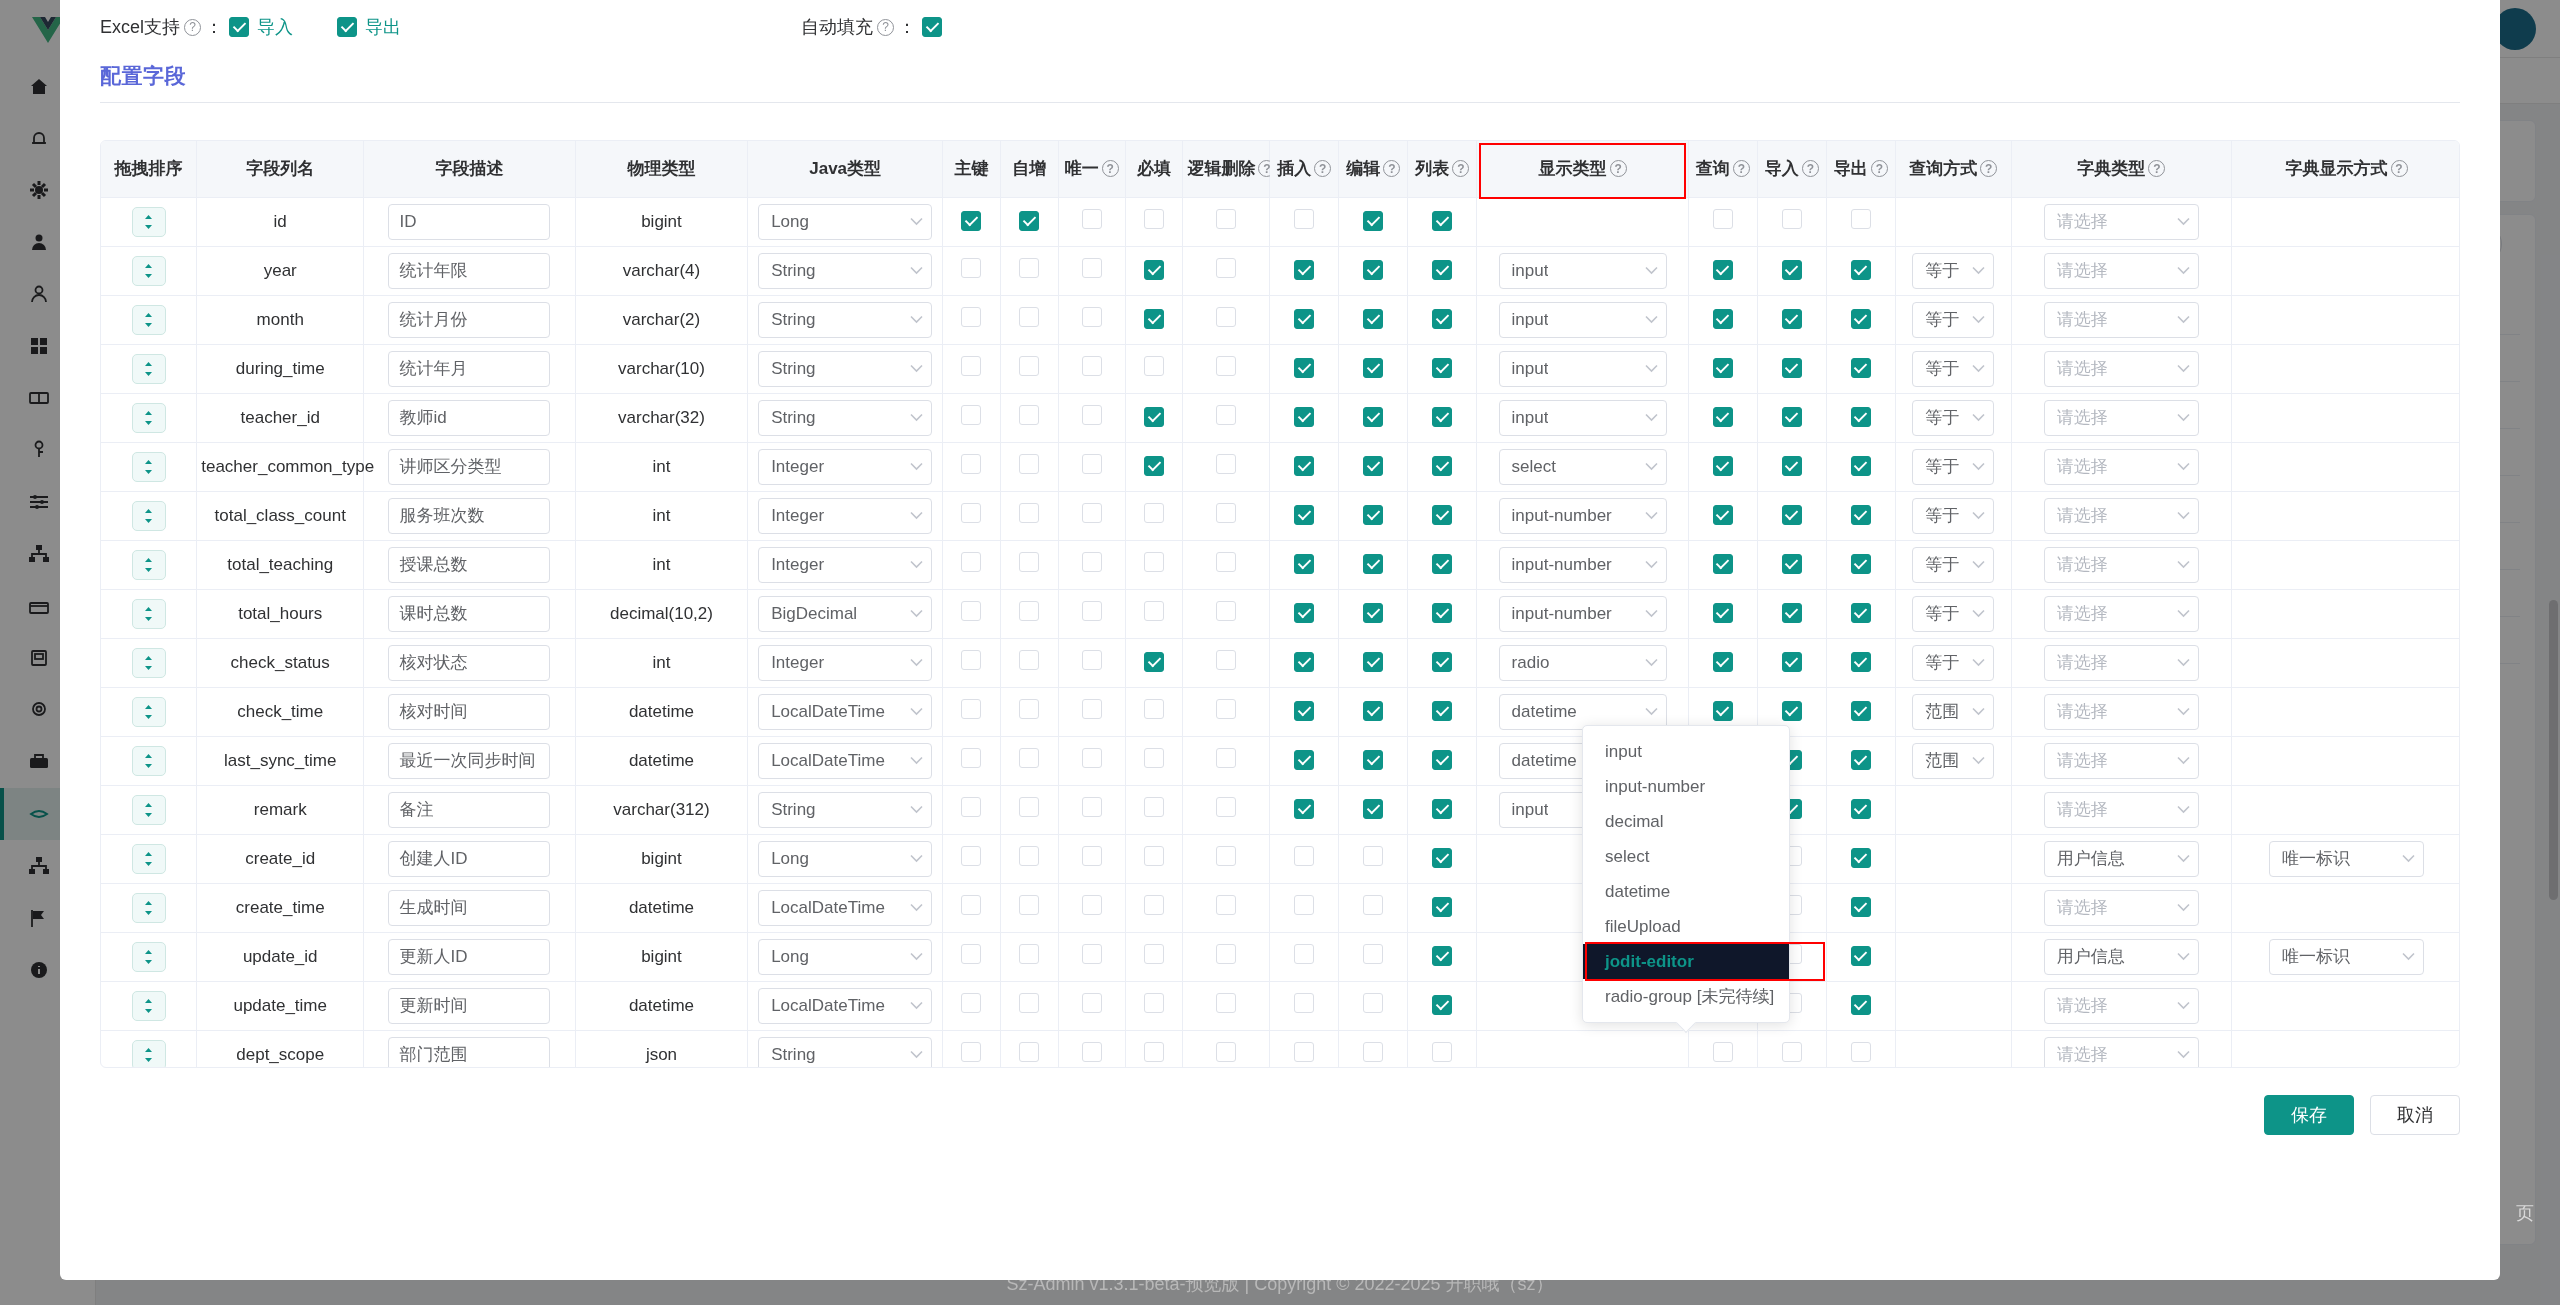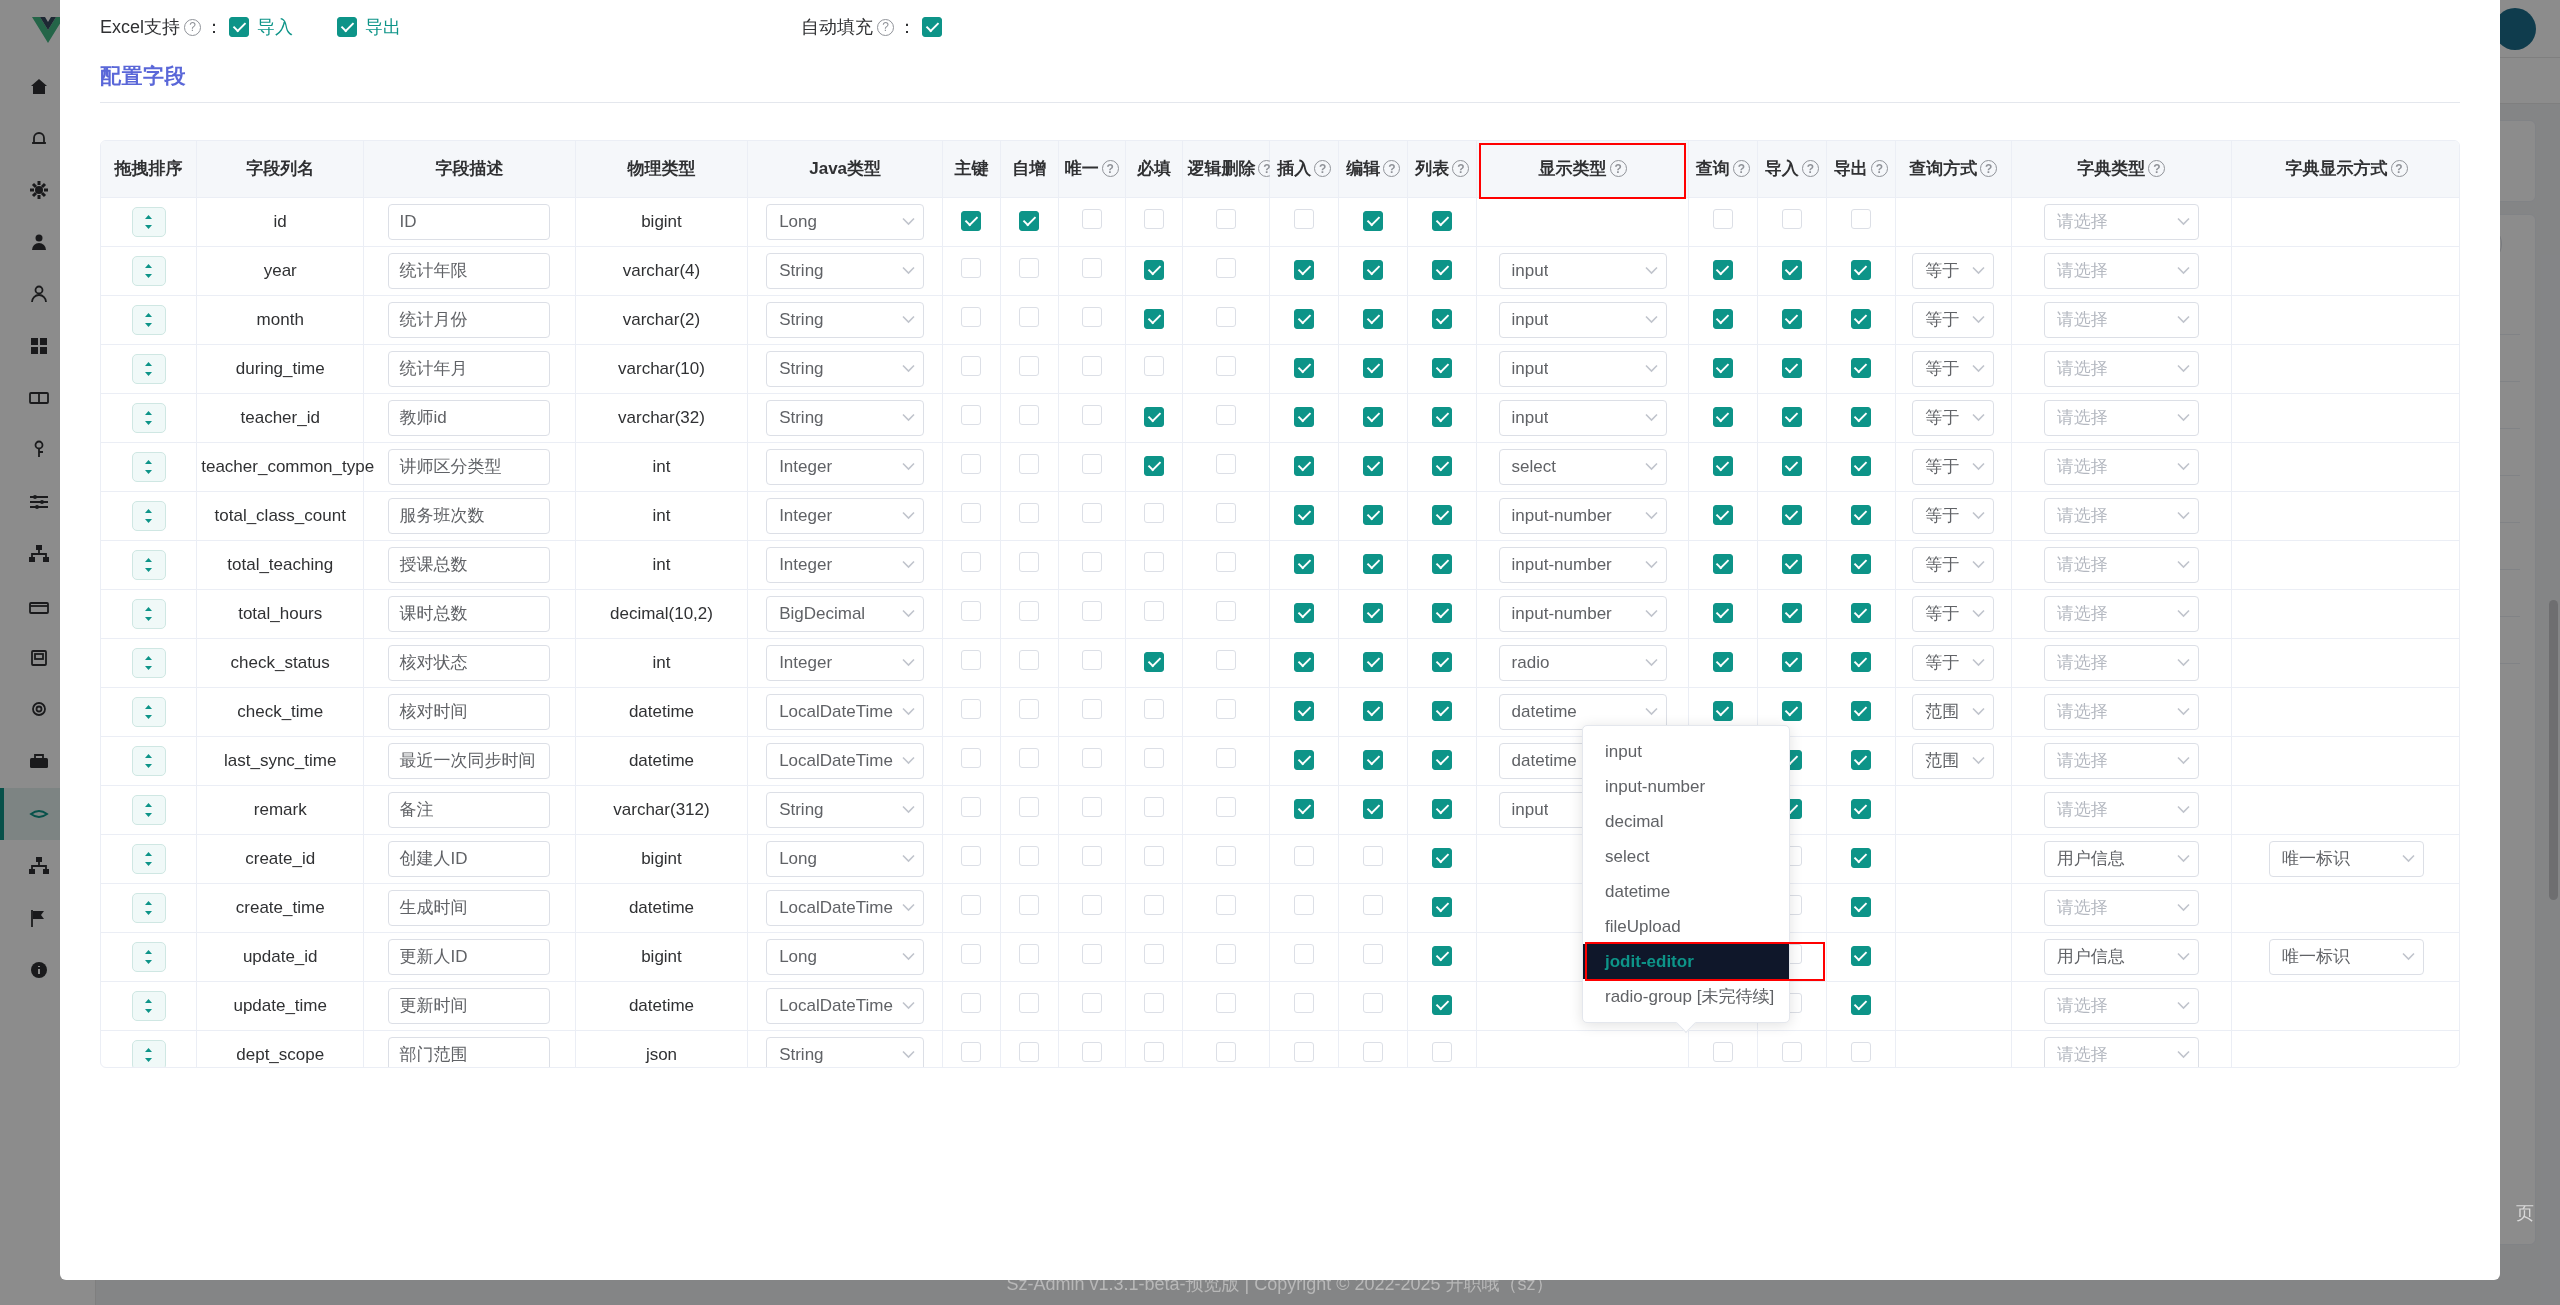--- a/index.html
+++ b/index.html
@@ -138,21 +138,21 @@
     display: flex; align-items: center; margin: 0 auto; text-align: left;
   }
   .sel {
     height: 36px; border: 1px solid #dcdfe6; border-radius: 4px; background: #fff;
     font-size: 17px; color: #606266; padding: 0 8px 0 12px;
     display: flex; align-items: center; justify-content: space-between;
     margin: 0 auto; position: relative;
   }
   .sel .txt { white-space: nowrap; overflow: hidden; text-overflow: ellipsis; }
   .sel .ph { color: #b4b8c0; }
-  .sel.w-java { width: 158px; }
+  .sel.w-java { width: 174px; }
   .sel.w-disp { width: 168px; }
   .sel.w-qm   { width: 82px; }
   .sel.w-dict { width: 155px; }
   .sel.w-ddisp{ width: 155px; }
   .caret { color: #c0c4cc; font-size: 14px; margin-left: 4px; flex: 0 0 auto; }
   .caret svg { display:block; }
 
   
   .dropdown {
     position: absolute; left: 1522px; top: 845px; width: 208px;
@@ -1617,18 +1617,22 @@
           <div class="dd-item">decimal</div>
           <div class="dd-item">select</div>
           <div class="dd-item">datetime</div>
           <div class="dd-item">fileUpload</div>
           <div class="dd-item selected">jodit-editor</div>
           <div class="dd-item">radio-group [未完待续]</div>
         </div>
       <div class="dd-arrow"></div>
     </div>
 
+    <div class="modal-footer">
+      <div class="btn btn-primary">保存</div>
+      <div class="btn btn-default">取消</div>
+    </div>
 
   </div>
 </div>
 
 <div class="pg-unit">页</div>
 <div id="pagefooter">Sz-Admin v1.3.1-beta-预览版 | Copyright © 2022-2025 升职哦（sz）</div>
 
 </body></html>

